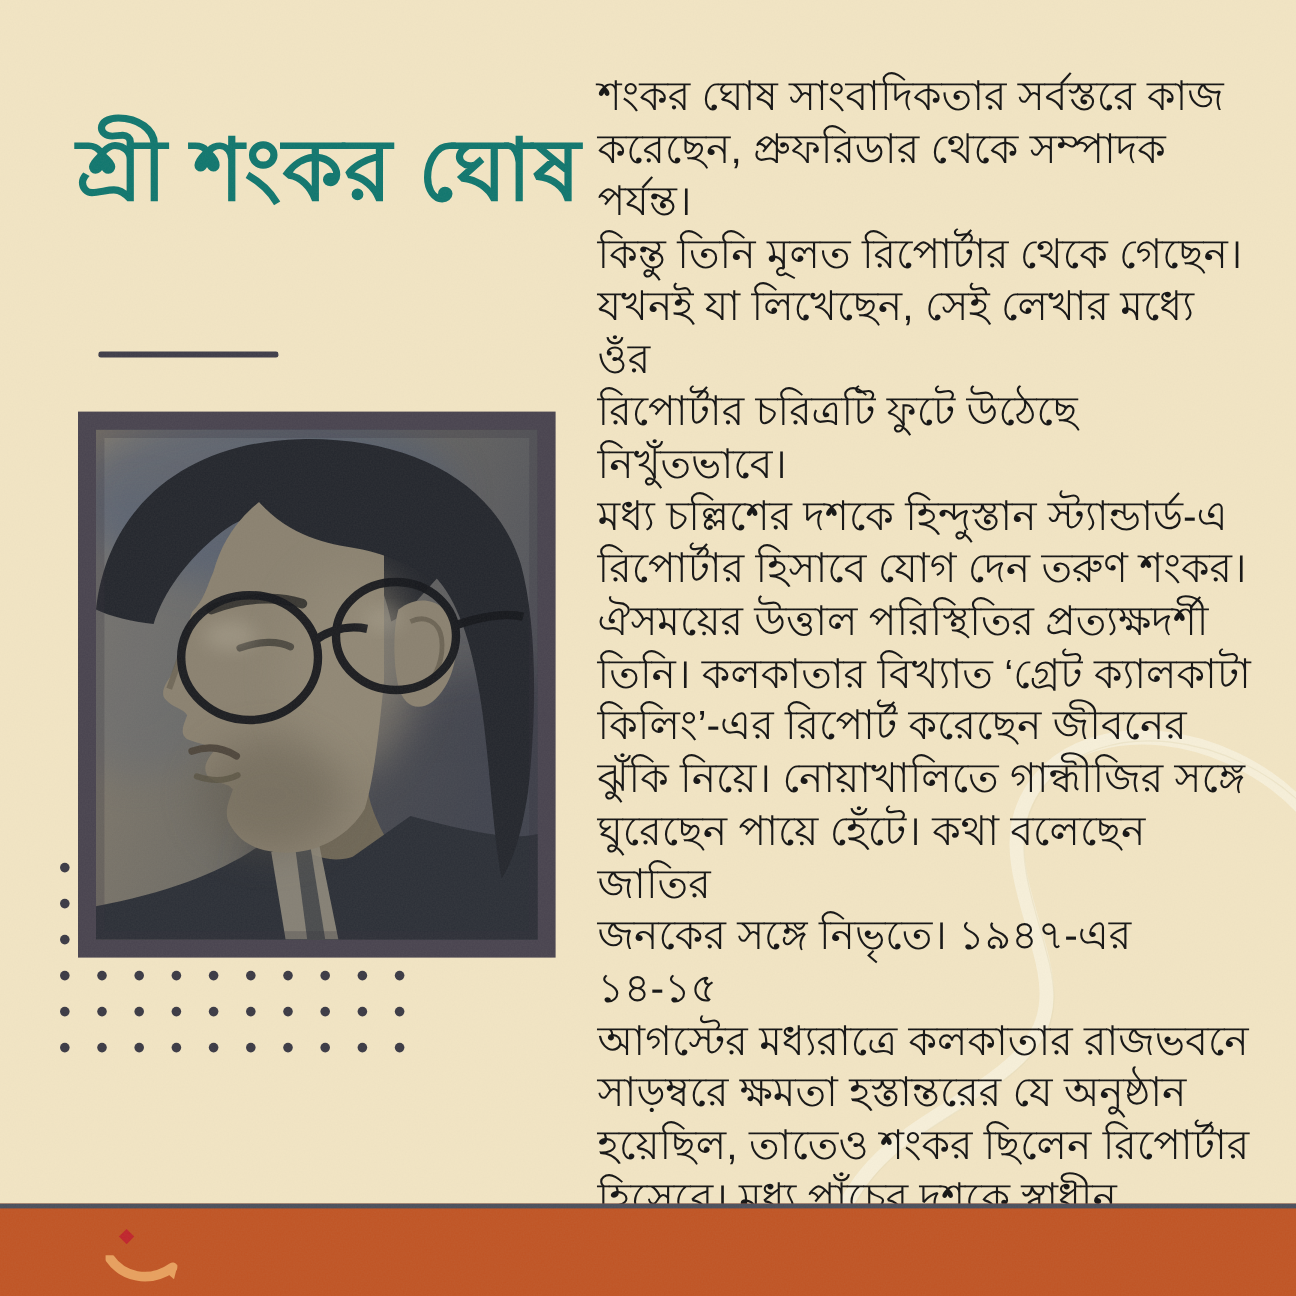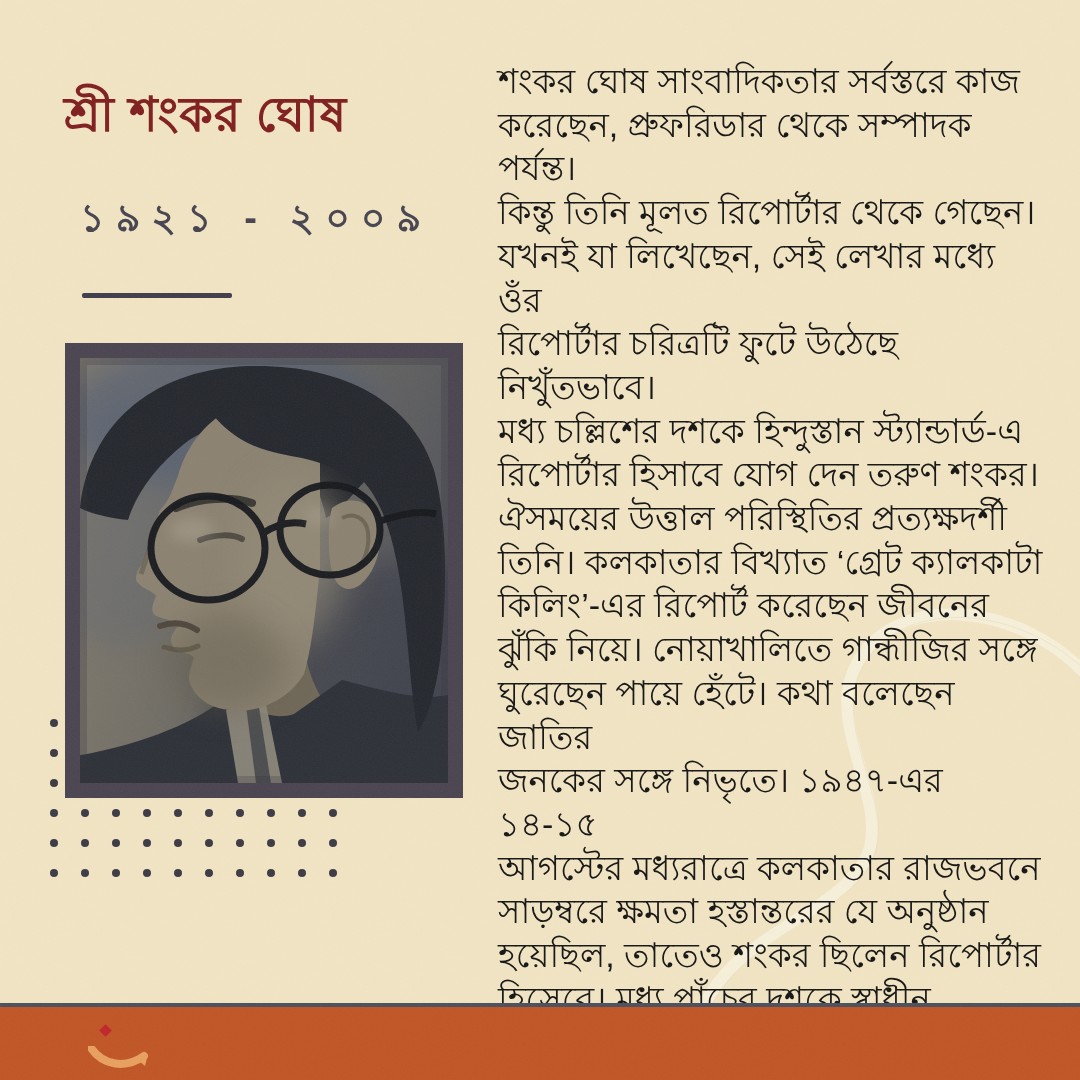--- a/index.html
+++ b/index.html
@@ -9,21 +9,21 @@
     font-family:"Liberation Sans", sans-serif;
   }
   .canvas{position:absolute;inset:0;width:1080px;height:1080px;}
 
   
   .swirl{position:absolute;left:0;top:0;z-index:0;pointer-events:none;}
 
   
   .title{
     position:absolute;left:64px;top:58px;z-index:2;
-    font-size:48px;font-weight:700;color:#7f1d1d;line-height:1.05;
+    font-size:72px;font-weight:700;color:#0f766e;line-height:1.05;
     letter-spacing:1px;white-space:nowrap;
   }
   .years{
     position:absolute;left:80px;top:188px;z-index:2;
     font-size:38px;font-weight:700;color:#45434f;letter-spacing:11px;
     white-space:nowrap;
   }
   .rule{
     position:absolute;left:82px;top:293px;width:150px;height:5px;
     background:#3e3c49;border-radius:2px;z-index:2;
@@ -73,21 +73,20 @@
 <body>
 
 <div class="canvas">
 
   <svg class="swirl" width="1080" height="1080" viewBox="0 0 1080 1080" aria-hidden="true">
     <path d="M 1084 672 C 1020 606 912 594 866 650 C 832 692 852 736 866 790 C 882 846 868 872 818 906 C 772 937 724 958 700 1014" fill="none" stroke="#f7f0da" stroke-width="12" stroke-linecap="round"></path>
     <path d="M 1084 672 C 1020 606 912 594 866 650 C 832 692 852 736 866 790 C 882 846 868 872 818 906 C 772 937 724 958 700 1014" fill="none" stroke="#e6dbba" stroke-width="1" stroke-linecap="round" transform="translate(6,3)" opacity=".5"></path>
   </svg>
 
   <h1 class="title">শ্রী শংকর ঘোষ</h1>
-  <div class="years">১৯২১ - ২০০৯</div>
   <div class="rule"></div>
 
   <figure class="frame" style="margin:0">
     <svg viewBox="0 0 368 425" role="img" aria-label="Black-and-white profile photograph of a man with swept-back hair and round glasses, wearing a dark jacket">
       <defs>
         <linearGradient id="bgGrad" x1="0" y1="0" x2="1" y2="0.35">
           <stop offset="0" stop-color="#847c6e"></stop>
           <stop offset="0.55" stop-color="#6c6a64"></stop>
           <stop offset="1" stop-color="#53555c"></stop>
         </linearGradient>

